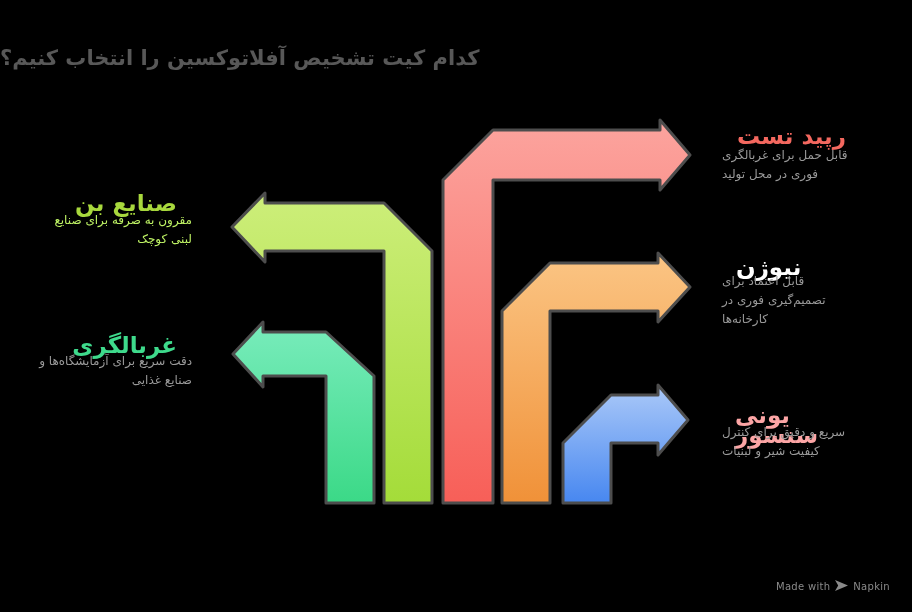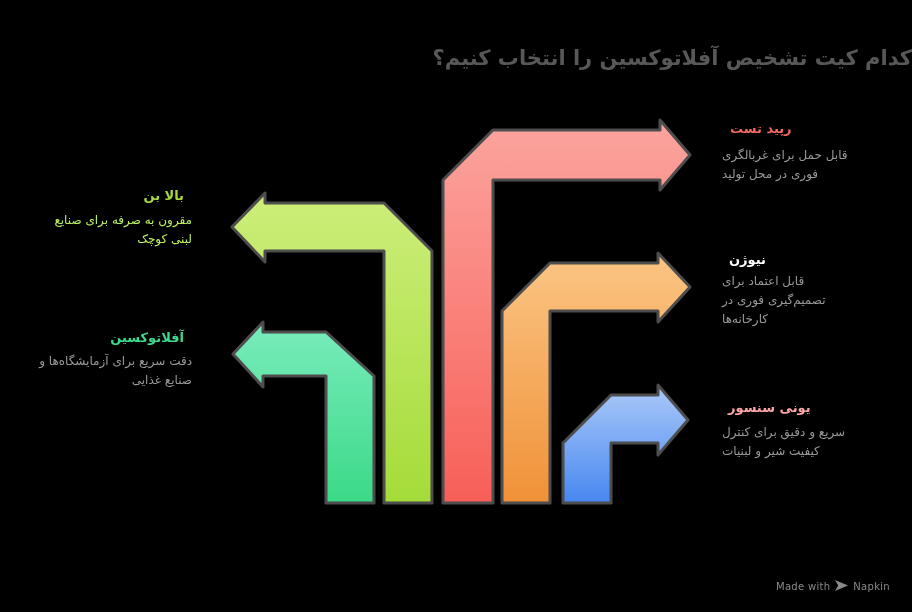--- a/index.html
+++ b/index.html
@@ -1,26 +1,26 @@
 <!DOCTYPE html>
 <html lang="fa"><head>
 <meta charset="utf-8">
 <style>
   html,body{margin:0;padding:0;background:#000;}
   .stage{
     position:relative;width:912px;height:612px;background:#000;
     overflow:hidden;font-family:"DejaVu Sans",sans-serif;
   }
   .title{
-    position:absolute;top:46px;left:0;width:912px;text-align:right;
+    position:absolute;top:46px;left:0;width:912px;text-align:left;
     direction:rtl;font-size:21px;font-weight:bold;letter-spacing:.2px;
   }
   .arrows-svg{position:absolute;top:0;left:0;}
   .label-block{position:absolute;direction:rtl;}
-  .label-block h3{margin:8px;font-size:13px;font-weight:bold;line-height:20px;}
+  .label-block h3{margin:15px;font-size:23px;font-weight:bold;line-height:20px;}
   .desc{
     position:absolute;direction:rtl;font-size:12px;line-height:19px;
   }
   .side-right,.side-right h3{text-align:left;}
   .side-left,.side-left h3{text-align:right;}
   .watermark{
     position:absolute;right:22px;bottom:20px;display:flex;align-items:center;
     gap:5px;font-size:10px;letter-spacing:.3px;cursor:pointer;
   }
   .watermark .wm-icon{display:inline-block;line-height:0;}
@@ -81,26 +81,26 @@
     <h3 style="color: #ffffff;">نیوژن</h3>
   </div>
   <div class="desc side-right" style="left: 722px; top: 272px; width: 106px; color: rgb(154, 154, 154);">قابل اعتماد برای تصمیم‌گیری فوری در کارخانه‌ها</div>
 
   <div class="label-block side-right" style="left:720px;top:390px;width:165px;">
     <h3 style="color: #fca5a5;">یونی سنسور</h3>
   </div>
   <div class="desc side-right" style="left: 722px; top: 423px; width: 140px; color: rgb(154, 154, 154);">سریع و دقیق برای کنترل کیفیت شیر و لبنیات</div>
 
   <div class="label-block side-left" style="right:720px;top:178px;width:170px;">
-    <h3 style="color: rgb(168, 216, 61);">بالا بن</h3>
+    <h3 style="color: rgb(168, 216, 61);">صنایع بن</h3>
   </div>
   <div class="desc side-left" style="right: 720px; top: 211px; width: 150px; color: #bef264;">مقرون به صرفه برای صنایع لبنی کوچک</div>
 
   <div class="label-block side-left" style="right:720px;top:320px;width:170px;">
-    <h3 style="color: rgb(62, 218, 140);">آفلاتوکسین</h3>
+    <h3 style="color: rgb(62, 218, 140);">غربالگری</h3>
   </div>
   <div class="desc side-left" style="right: 720px; top: 352px; width: 160px; color: rgb(154, 154, 154);">دقت سریع برای آزمایشگاه‌ها و صنایع غذایی</div>
 
   <div class="watermark" style="color: rgb(138, 138, 138);">
     <span>Made with</span>
     <span class="wm-icon">
       <svg width="13" height="12" viewBox="0 0 13 12">
         <path d="M0,11 L13,5.5 L0,0 L3.2,5.5 Z" fill="#8a8a8a"></path>
       </svg>
     </span>

